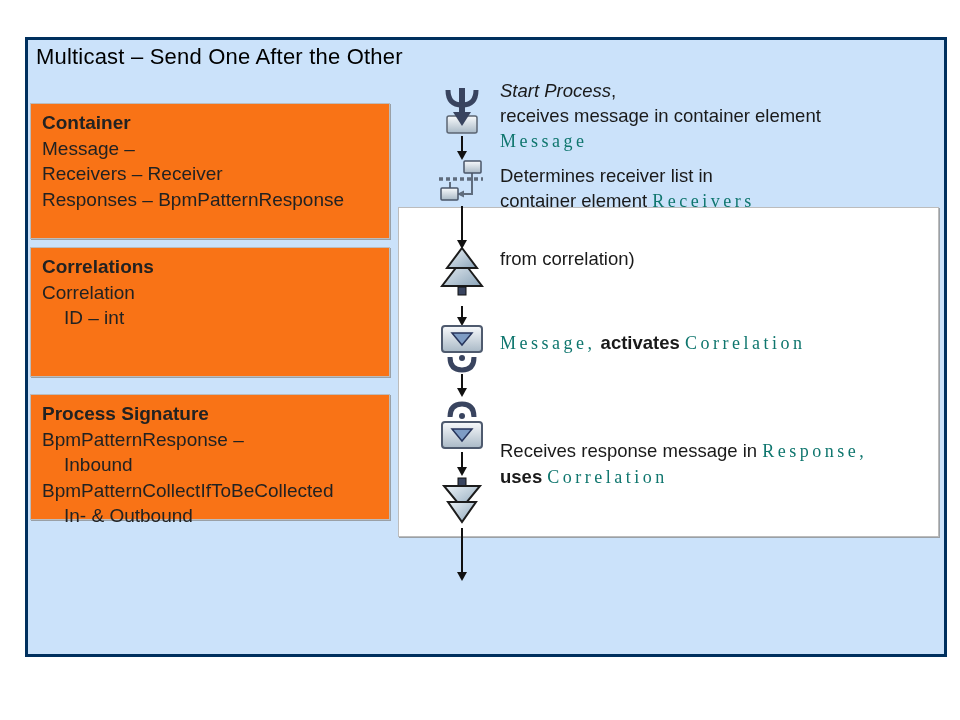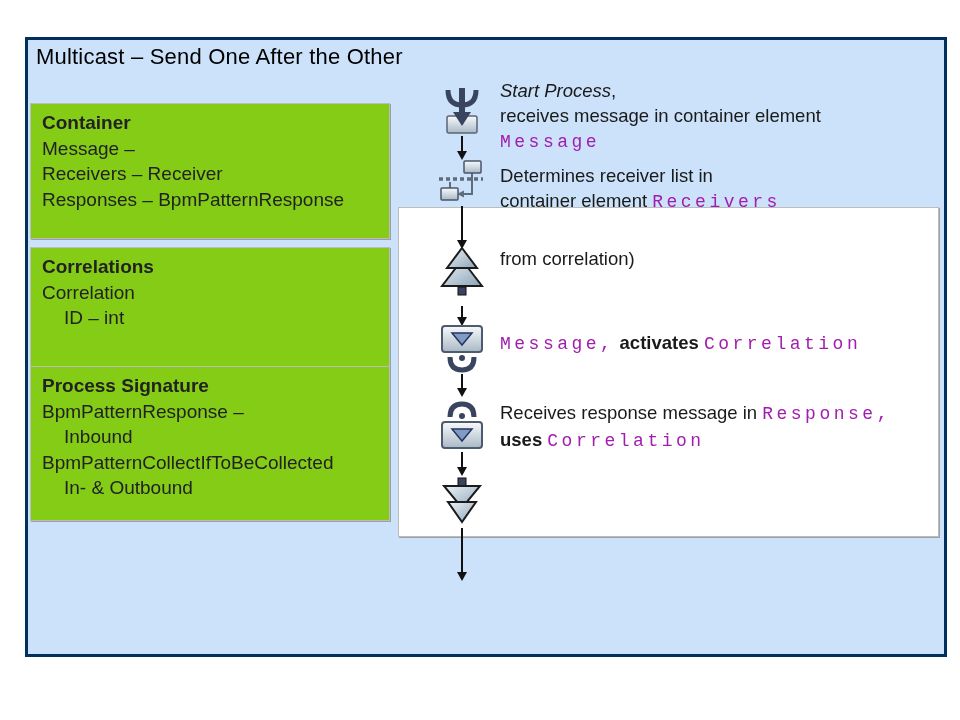--- a/index.html
+++ b/index.html
@@ -9,43 +9,43 @@
   }
   .slide{
     position:absolute;left:25px;top:37px;width:916px;height:614px;
     background:#cbe2fa;border:3px solid #00305e;box-sizing:content-box;
   }
   .title{
     position:absolute;left:36px;top:44px;font-size:22px;font-weight:normal;
     color:#000;letter-spacing:.2px;white-space:nowrap;
   }
   .panel{
-    position:absolute;background:#84cc16;border:1px solid #bcbcbc;
+    position:absolute;background:#f97316;border:1px solid #bcbcbc;
     box-shadow:1px 1px 0 #9aa0a6;box-sizing:border-box;
     padding:6px 11px;font-size:19px;line-height:25.5px;color:#222;
   }
   .panel .head{font-weight:bold}
   .indent{padding-left:22px}
   #panel-container{left:30px;top:103px;width:360px;height:136px}
   #panel-correlations{left:30px;top:247px;width:360px;height:130px}
-  #panel-signature{left:30px;top:366px;width:360px;height:155px}
+  #panel-signature{left:30px;top:394px;width:360px;height:126px}
   .flow-panel{
     position:absolute;left:398px;top:207px;width:541px;height:330px;
     background:#fff;border:1px solid #bcbcbc;box-shadow:1px 1px 0 #9aa0a6;
     box-sizing:border-box;
   }
   .icon{position:absolute}
   .arrow{position:absolute;width:2px;background:#111}
   .arrow::after{
     content:"";position:absolute;left:-4.5px;bottom:-8px;width:0;height:0;
     border-left:5.5px solid transparent;border-right:5.5px solid transparent;
     border-top:9px solid #111;
   }
   .ftext{position:absolute;font-size:18.5px;line-height:25px;color:#1a1a1a;white-space:nowrap}
-  .m{font-family:Liberation Mono, monospace;font-size:18px;letter-spacing:3.5px;color:#a21caf}
+  .m{font-family:Liberation Serif, serif;font-size:18px;letter-spacing:3.5px;color:#0f766e}
   .i{font-style:italic}
   .b{font-weight:bold}
 </style>
 </head>
 <body>
 
 <svg width="0" height="0" style="position:absolute" aria-hidden="true">
   <defs>
     <linearGradient id="gSilver" x1="0" y1="0" x2="0" y2="1">
       <stop offset="0" stop-color="#f8fafc"></stop>
@@ -163,16 +163,16 @@
 </div>
 
 <div class="ftext" style="left:500px;top:246px">
   <div><span>from correlation)</span></div>
 </div>
 
 <div class="ftext" style="left:500px;top:330px">
   <div><span class="m">Message,</span><span class="b"> activates </span><span class="m">Correlation</span></div>
 </div>
 
-<div class="ftext" style="left:500px;top:400px">
+<div class="ftext" style="left:500px;top:438px">
   <div><span>Receives response message in </span><span class="m">Response,</span></div>
   <div><span class="b">uses </span><span class="m">Correlation</span></div>
 </div>
 
 </body></html>

